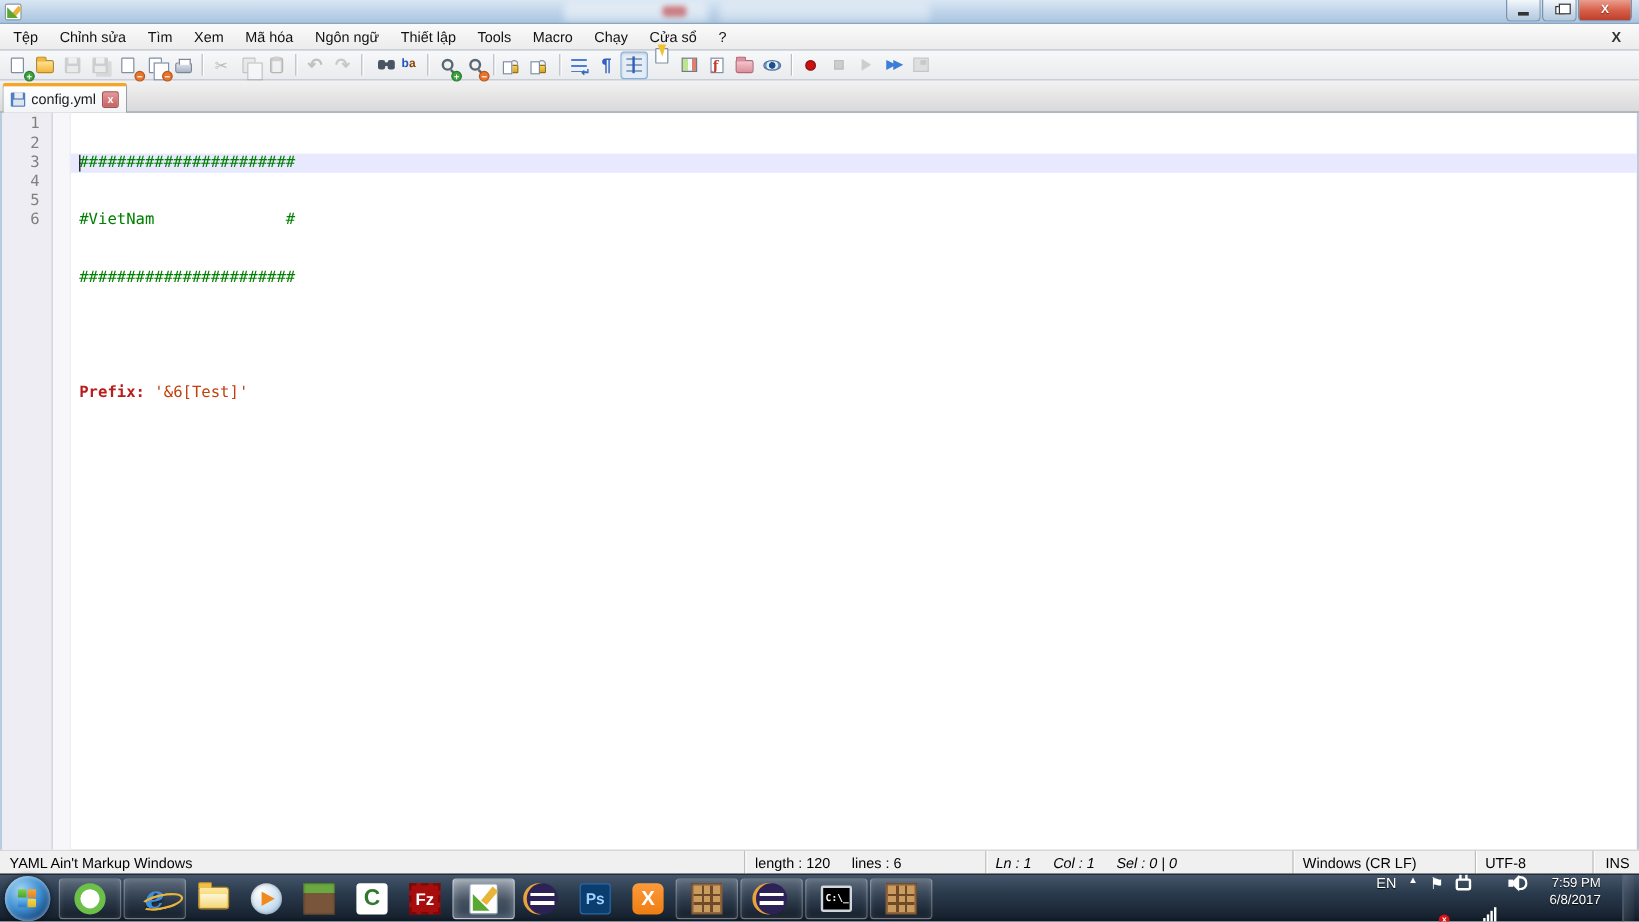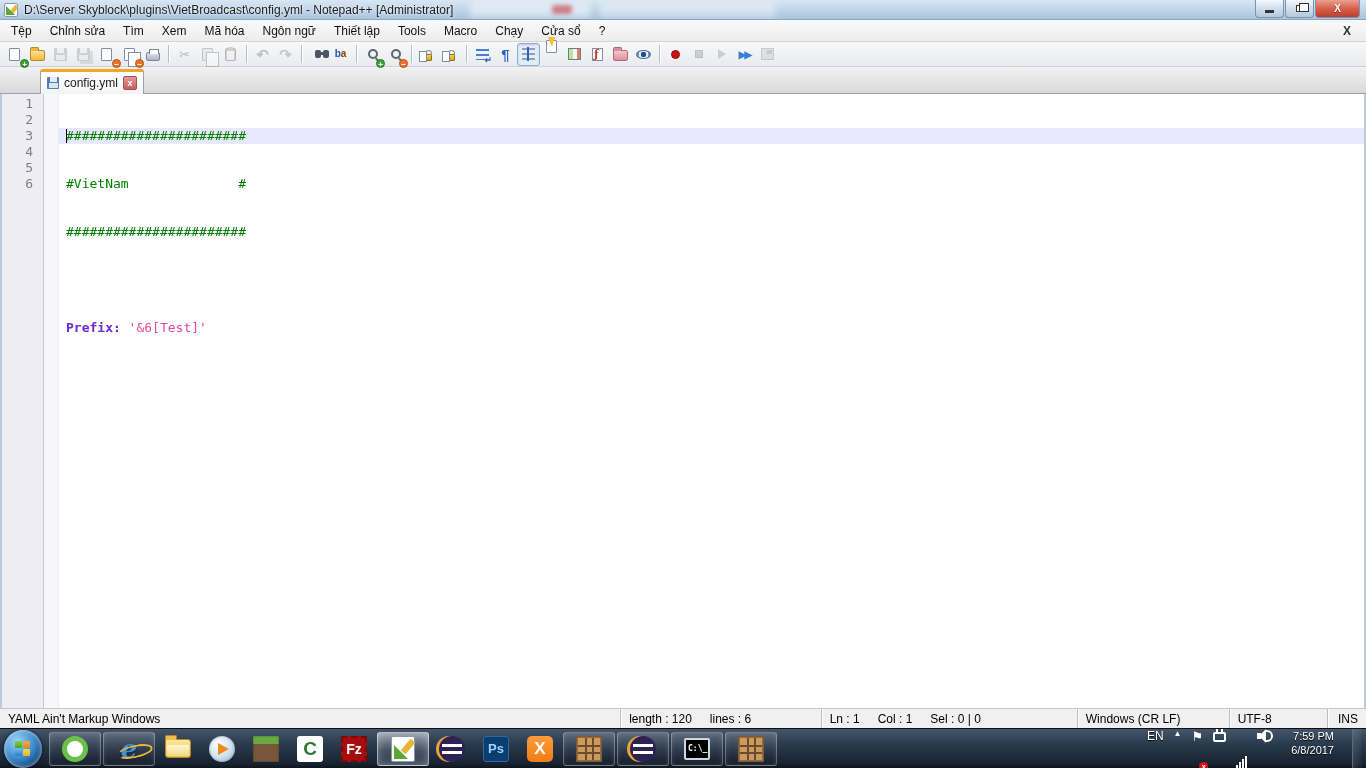--- a/index.html
+++ b/index.html
@@ -114,49 +114,49 @@
   .play-tri { width:0; height:0; border-left:8px solid #99a2ac; border-top:5px solid transparent; border-bottom:5px solid transparent; }
   .ff { color:#3b7dd8; font-size:10px; letter-spacing:-2px; font-weight:bold; }
   .macro-save { width:13px; height:12px; background:#c3cad2; border:1px solid #8e98a2; position:relative; }
   .macro-save::after { content:""; position:absolute; right:1px; top:1px; width:5px; height:4px; background:#8e98a2; }
 
   
   .tabbar { height:27px; background:linear-gradient(#f2f2f2,#d9d9d9);
     border-bottom:1px solid #9aa0a6; display:flex; align-items:flex-end; padding-left:2px; }
   .tab { height:25px; background:linear-gradient(#ffffff,#f2f4f6); border:1px solid #9aa0a6;
     border-bottom:none; border-top:3px solid #f5a623; border-radius:3px 3px 0 0;
-    display:flex; align-items:center; padding:0 6px; gap:5px; position:relative; top:1px;margin-left:38px; }
+    display:flex; align-items:center; padding:0 6px; gap:5px; position:relative; top:1px; }
   .tab-label { color:#1b1b1b; }
   .tab-close { width:14px; height:14px; border:1px solid #a05050; border-radius:2px;
     background:linear-gradient(#e59a9a,#c86060); color:#fff; font:bold 9px/12px "Liberation Sans",sans-serif;
     text-align:center; }
 
   
   .editor { height:614px; background:#fff; display:flex; border-left:2px solid #b9cbdd;
     border-right:2px solid #b9cbdd; position:relative; font-family:"DejaVu Sans Mono",monospace;
     font-size:13px; line-height:16px; }
   .gutter { width:42px; background:#ededf3; border-right:1px solid #c9c9d4;
     padding-top:2px; text-align:right; color:#808080; user-select:none; }
   .gutter .ln { display:block; height:16px; padding-right:10px; }
   .fold-margin { width:15px; background:#f7f7fb; border-right:1px solid #ececf2; }
   .code { flex:1; padding-top:2px; white-space:pre; color:#000; }
   .row { height:16px; padding-left:7px; position:relative; }
   .row.hl { background:#e8e8ff; }
   .caret { position:absolute; left:7px; top:1px; width:1px; height:14px; background:#000; }
   .c-comment { color:#008000; }
-  .c-key { color:#6d28d9; font-weight:bold; }
-  .c-val { color:#ec4899; }
+  .c-key { color:#b91c1c; font-weight:bold; }
+  .c-val { color:#c2410c; }
 
   
   .statusbar { height:20px; background:#f0f0f0; border-top:1px solid #c8c8c8;
     display:flex; align-items:center; color:#000; }
   .ssec { height:100%; display:flex; align-items:center; padding:0 8px;
     border-right:1px solid #bdbdbd; box-shadow:1px 0 0 #fff; white-space:nowrap; }
   .ssec .gap { display:inline-block; width:18px; }
-  .s1 { width:626px; } .s2 { width:202px; } .s3 { width:258px; }
+  .s1 { width:626px; } .s2 { width:202px; } .s3 { width:258px;font-style:italic; }
   .s4 { width:153px; } .s5 { width:99px; } .s6 { flex:1; border-right:none; padding-left:10px; }
 
   
   .taskbar { height:40px; background:linear-gradient(#45566a,#2a3a4d 40%,#17222f 90%,#0d141d);
     border-top:1px solid #0a0f16; display:flex; align-items:center; position:relative; }
   .orb { width:38px; height:38px; border-radius:50%; margin:0 6px 0 4px;
     background:radial-gradient(circle at 35% 30%, #9fd4f5, #3f8ed0 45%, #174a80 75%, #0c2c52);
     box-shadow:inset 0 0 4px rgba(255,255,255,.7), 0 0 5px rgba(0,0,0,.6);
     display:flex; align-items:center; justify-content:center; }
   .winflag { width:16px; height:16px; display:grid; grid-template-columns:7px 7px; grid-template-rows:7px 7px; gap:1px; }
@@ -245,21 +245,20 @@
     background:linear-gradient(90deg, rgba(255,255,255,.12), rgba(255,255,255,.03)); }
 </style>
 </head>
 <body>
 
 <div class="titlebar">
   <div class="ghost" style="left:470px;width:120px;"></div>
   <div class="ghost" style="left:600px;width:175px;opacity:.8;"></div>
   <div class="ghost-red" style="left:552px;"></div>
   <div class="app-icon"></div>
-  <div class="title-text">D:\Server Skyblock\plugins\VietBroadcast\config.yml - Notepad++ [Administrator]</div>
   <div class="win-controls">
     <div class="wbtn">
         <span class="glyph-min"></span>
       </div>
     <div class="wbtn">
         <span class="glyph-restore"></span>
       </div>
     <div class="wbtn close">X</div>
   </div>
 </div>

